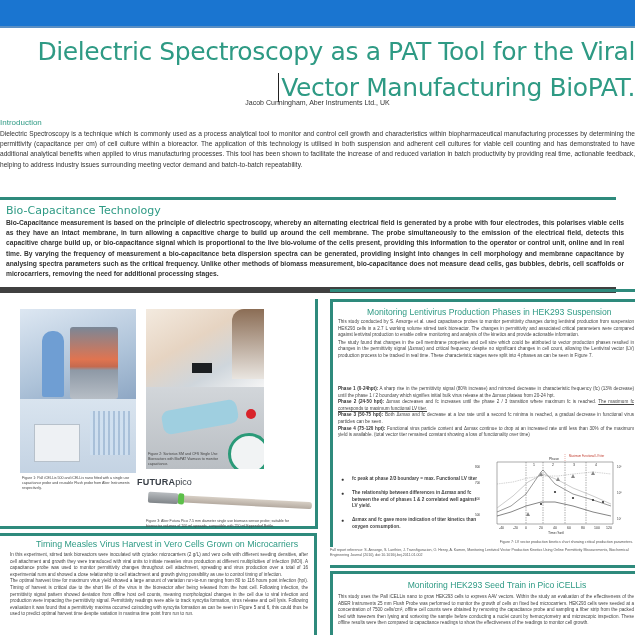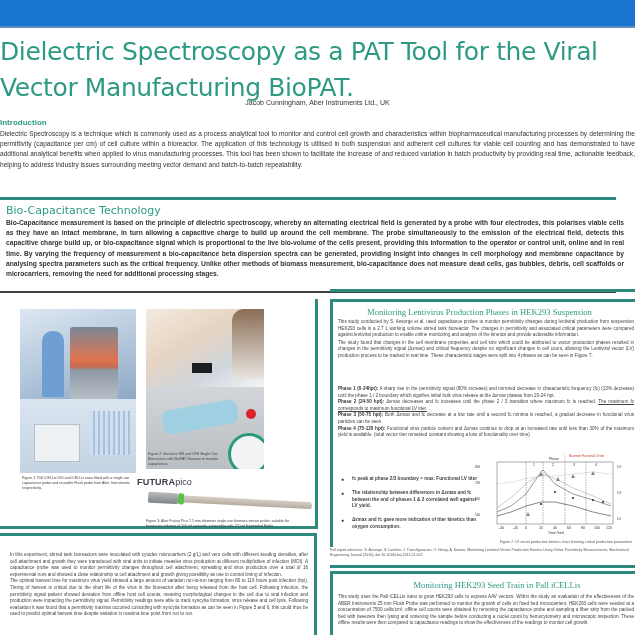--- a/index.html
+++ b/index.html
@@ -1,29 +1,29 @@
 <!DOCTYPE html>
 <html><head>
 <meta charset="utf-8">
 <style>
   * { box-sizing: border-box; margin: 0; padding: 0; }
   html, body { width: 635px; height: 635px; overflow: hidden; background: #ffffff; }
   body { position: relative; font-family: "Liberation Sans", sans-serif; color: #222; }
 
   .topbar { position: absolute; left: 0; top: 0; width: 635px; height: 28px; background: #1a75d0; border-bottom: 2px solid #5a8fc4; }
 
-  .title { position: absolute; left: 0; top: 34px; width: 635px; text-align: left; color: #2e9a84; font-family: "DejaVu Sans", sans-serif; font-size: 25px; line-height: 36px; font-weight: normal; letter-spacing: -0.4px; }
+  .title { position: absolute; left: 0; top: 34px; width: 635px; text-align: right; color: #2e9a84; font-family: "DejaVu Sans", sans-serif; font-size: 25px; line-height: 36px; font-weight: normal; letter-spacing: -0.4px; }
   .title .line2 { position: relative; display: inline-block; }
   .cursor { position: absolute; left: -3px; top: 3px; width: 1px; height: 29px; background: #222; }
   .author { position: absolute; left: 0; top: 99px; width: 635px; text-align: center; font-size: 7px; color: #333; }
 
-  .intro-h { position: absolute; left: 0; top: 118px; color: #2e9a84; font-size: 8px; font-weight: bold; }
+  .intro-h { position: absolute; left: 0; top: 118px; color: #2e9a84; font-size: 8px; font-weight: normal; }
   .intro-p { position: absolute; left: 0; top: 129px; width: 635px; font-size: 6.6px; line-height: 10.2px; text-align: justify; color: #333; }
 
-  .bio { position: absolute; left: 0; top: 197px; width: 616px; height: 96px; border-top: 3px solid #2e8a7c; border-bottom: 2px solid #404040; background: #fff; }
+  .bio { position: absolute; left: 0; top: 197px; width: 616px; height: 96px; border-top: 3px solid #2e8a7c; border-bottom: 6px solid #404040; background: #fff; }
   .bio-h { position: absolute; left: 6px; top: 4px; color: #2e9a84; font-family: "DejaVu Sans", sans-serif; font-size: 11px; }
   .bio-p { position: absolute; left: 6px; top: 18px; width: 618px; font-size: 6.7px; line-height: 10.2px; font-weight: bold; color: #333; text-align: justify; }
 
   .img-panel { position: absolute; left: 0; top: 299px; width: 318px; height: 230px; border-right: 3px solid #2e8a7c; border-bottom: 3px solid #2e8a7c; background: #fff; }
   .photo { position: absolute; overflow: hidden; }
   .photo1 { left: 20px; top: 10px; width: 116px; height: 164px; background: linear-gradient(180deg, #c9d8ea 0%, #a9c0dc 40%, #c7d3de 60%, #e6edf3 100%); }
   .photo1 .p-top { position: absolute; left: 0; top: 0; width: 116px; height: 90px; background: linear-gradient(160deg, #dde7f2, #aec3d9 60%, #8ea7c4); }
   .photo1 .p-figure { position: absolute; left: 22px; top: 22px; width: 22px; height: 66px; border-radius: 10px 10px 2px 2px; background: #6f9ed3; }
   .photo1 .p-reactor { position: absolute; left: 50px; top: 18px; width: 48px; height: 72px; background: linear-gradient(180deg, #7a8797 0%, #e07450 45%, #c56a4f 55%, #8e99a6 60%, #b7bec6 100%); border-radius: 3px; }
   .photo1 .p-bottom { position: absolute; left: 0; top: 90px; width: 116px; height: 74px; background: linear-gradient(180deg, #d9e4ef, #c4d3e3); }
@@ -42,21 +42,21 @@
   .cap2 { left: 148px; top: 153px; width: 72px; }
   .cap3 { left: 146px; top: 220px; width: 150px; }
   .futura { position: absolute; left: 137px; top: 178px; font-size: 9px; color: #3a4048; }
   .futura b { font-weight: 900; letter-spacing: .2px; }
   .probe { position: absolute; left: 150px; top: 199px; width: 162px; height: 7px; background: linear-gradient(180deg, #d7cfc5, #b4aaa0); border-radius: 0 3px 3px 0; transform: rotate(3deg); }
   .probe .head { position: absolute; left: -2px; top: -2px; width: 30px; height: 11px; background: linear-gradient(180deg, #b9bdc0, #7f8488); border-radius: 2px; }
   .probe .ring { position: absolute; left: 28px; top: -2px; width: 6px; height: 11px; background: #5cbf49; border-radius: 2px; }
 
   .lenti { position: absolute; left: 330px; top: 299px; width: 305px; height: 248px; border-left: 3px solid #2e8a7c; border-top: 3px solid #2e8a7c; background: #fff; }
   .lenti-top { position: absolute; left: -3px; top: -13px; width: 308px; height: 3px; background: #2e8a7c; }
-  .sec-h { color: #2e9a84; font-family: Liberation Serif, serif; padding-left: 26px; }
+  .sec-h { color: #2e9a84; font-family: Liberation Sans, sans-serif; padding-left: 26px; }
   .lenti-h { position: absolute; left: 8px; top: 5px; width: 295px; font-size: 8.6px; }
   .lenti-p { position: absolute; left: 5px; top: 17px; width: 296px; font-size: 4.6px; line-height: 6.6px; color: #444; text-align: justify; }
   .lenti-p p { margin-bottom: 1px; }
   .phase-list { position: absolute; left: 5px; top: 84px; width: 296px; font-size: 4.6px; line-height: 6.6px; color: #444; text-align: justify; }
   .phase-list b { color: #333; }
   .phase-list .ul { text-decoration: underline; }
   .bullets { position: absolute; left: 6px; top: 174px; width: 140px; font-size: 4.7px; line-height: 6.8px; color: #444; font-weight: bold; }
   .bullets li { list-style: none; position: relative; padding-left: 13px; margin-bottom: 7px; }
   .bullets li::before { content: "\25CF"; position: absolute; left: 2px; top: 0; font-size: 5px; color: #333; }
 
@@ -197,22 +197,23 @@
         <text x="144" y="40" font-size="3">10⁸</text>
         <text x="144" y="66" font-size="3">10⁷</text>
     </g>
   </svg>
   <div class="fig-cap">Figure 7: LV vector production kinetics chart showing critical production parameters.</div>
   <div class="ref">Full report reference: S. Ansorge, S. Lanthier, J. Transfiguracion, O. Henry, A. Kamen, Monitoring Lentiviral Vector Production Kinetics Using Online Permittivity Measurements, Biochemical Engineering Journal (2010), doi:10.1016/j.bej.2011.01.002</div>
 </section>
 
 <section class="pall">
   <div class="pall-topline"></div>
-  <div class="pall-h sec-h">Monitoring HEK293 Seed Train in Pall iCELLis</div>
+  <div class="pall-h sec-h">Monitoring HEK293 Seed Train in Pico iCELLis</div>
   <div class="pall-p">This study uses the Pall iCELLis nano to grow HEK293 cells to express AAV vectors. Within the study an evaluation of the effectiveness of the ABER Instruments 25 mm Flush Probe was performed to monitor the growth of cells on fixed bed microcarriers. HEK293 cells were seeded at a concentration of 7500 cells/cm², offline cell counts were obtained by removing the capacitance probe and sampling a fiber strip from the packed bed with tweezers then lysing and vortexing the sample before conducting a nuclei count by hemocytometry and microscopic inspection. These offline results were then compared to capacitance readings to show the effectiveness of the readings to monitor cell growth.</div>
 </section>
 
 <section class="measles">
+  <div class="measles-h sec-h">Timing Measles Virus Harvest in Vero Cells Grown on Microcarriers</div>
   <div class="measles-p">
     <p>In this experiment, stirred tank bioreactors were inoculated with cytodex microcarriers (2 g/L) and vero cells with different seeding densities, after cell attachment and growth they were transduced with viral units to initiate measles virus production at different multiplicities of infection (MOI). A capacitance probe was used to monitor permittivity changes throughout cell attachment, spreading and virus production over a total of 16 experimental runs and showed a close relationship to cell attachment and growth giving possibility as use to control timing of infection.</p>
     <p>The optimal harvest time for maximum virus yield showed a large amount of variation run-to-run ranging from 80 to 116 hours post infection (hpi). Timing of harvest is critical due to the short life of the virus in the bioreactor after being released from the host cell. Following infection, the permittivity signal pattern showed deviation from offline host cell counts, meaning morphological changes in the cell due to viral infection and production were impacting the permittivity signal. Permittivity readings were able to track syncytia formation, virus release and cell lysis. Following evaluation it was found that a permittivity maxima occurred coinciding with syncytia formation as can be seen in Figure 5 and 6, this could thus be used to predict optimal harvest time despite variation in maxima time point from run to run.</p>
   </div>
 </section>
 
 </body></html>

